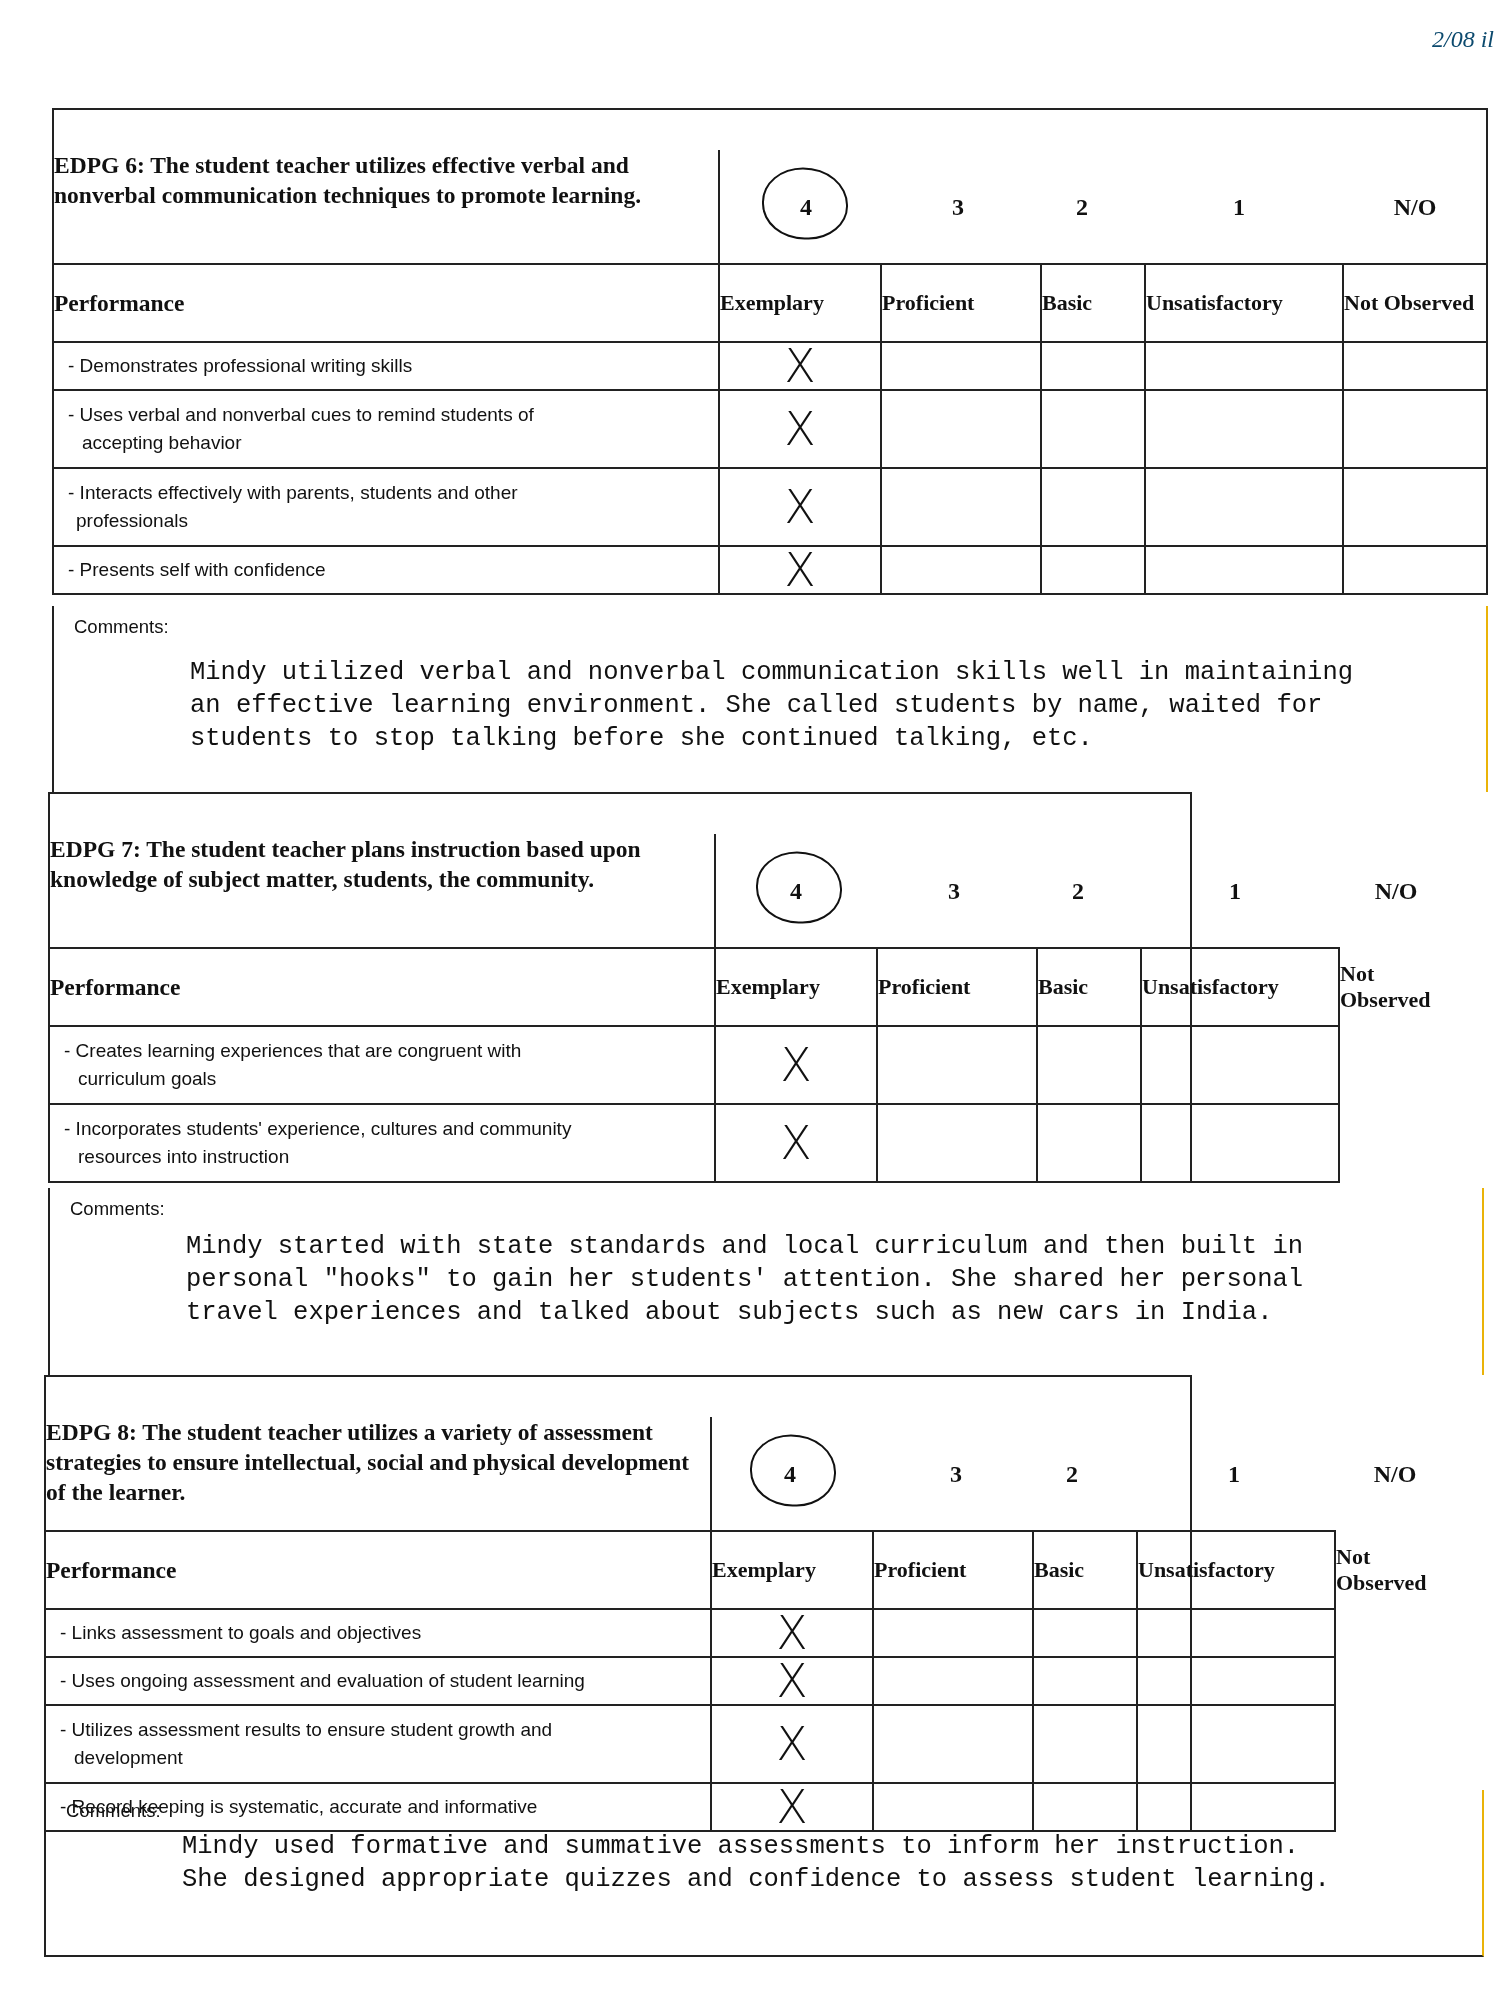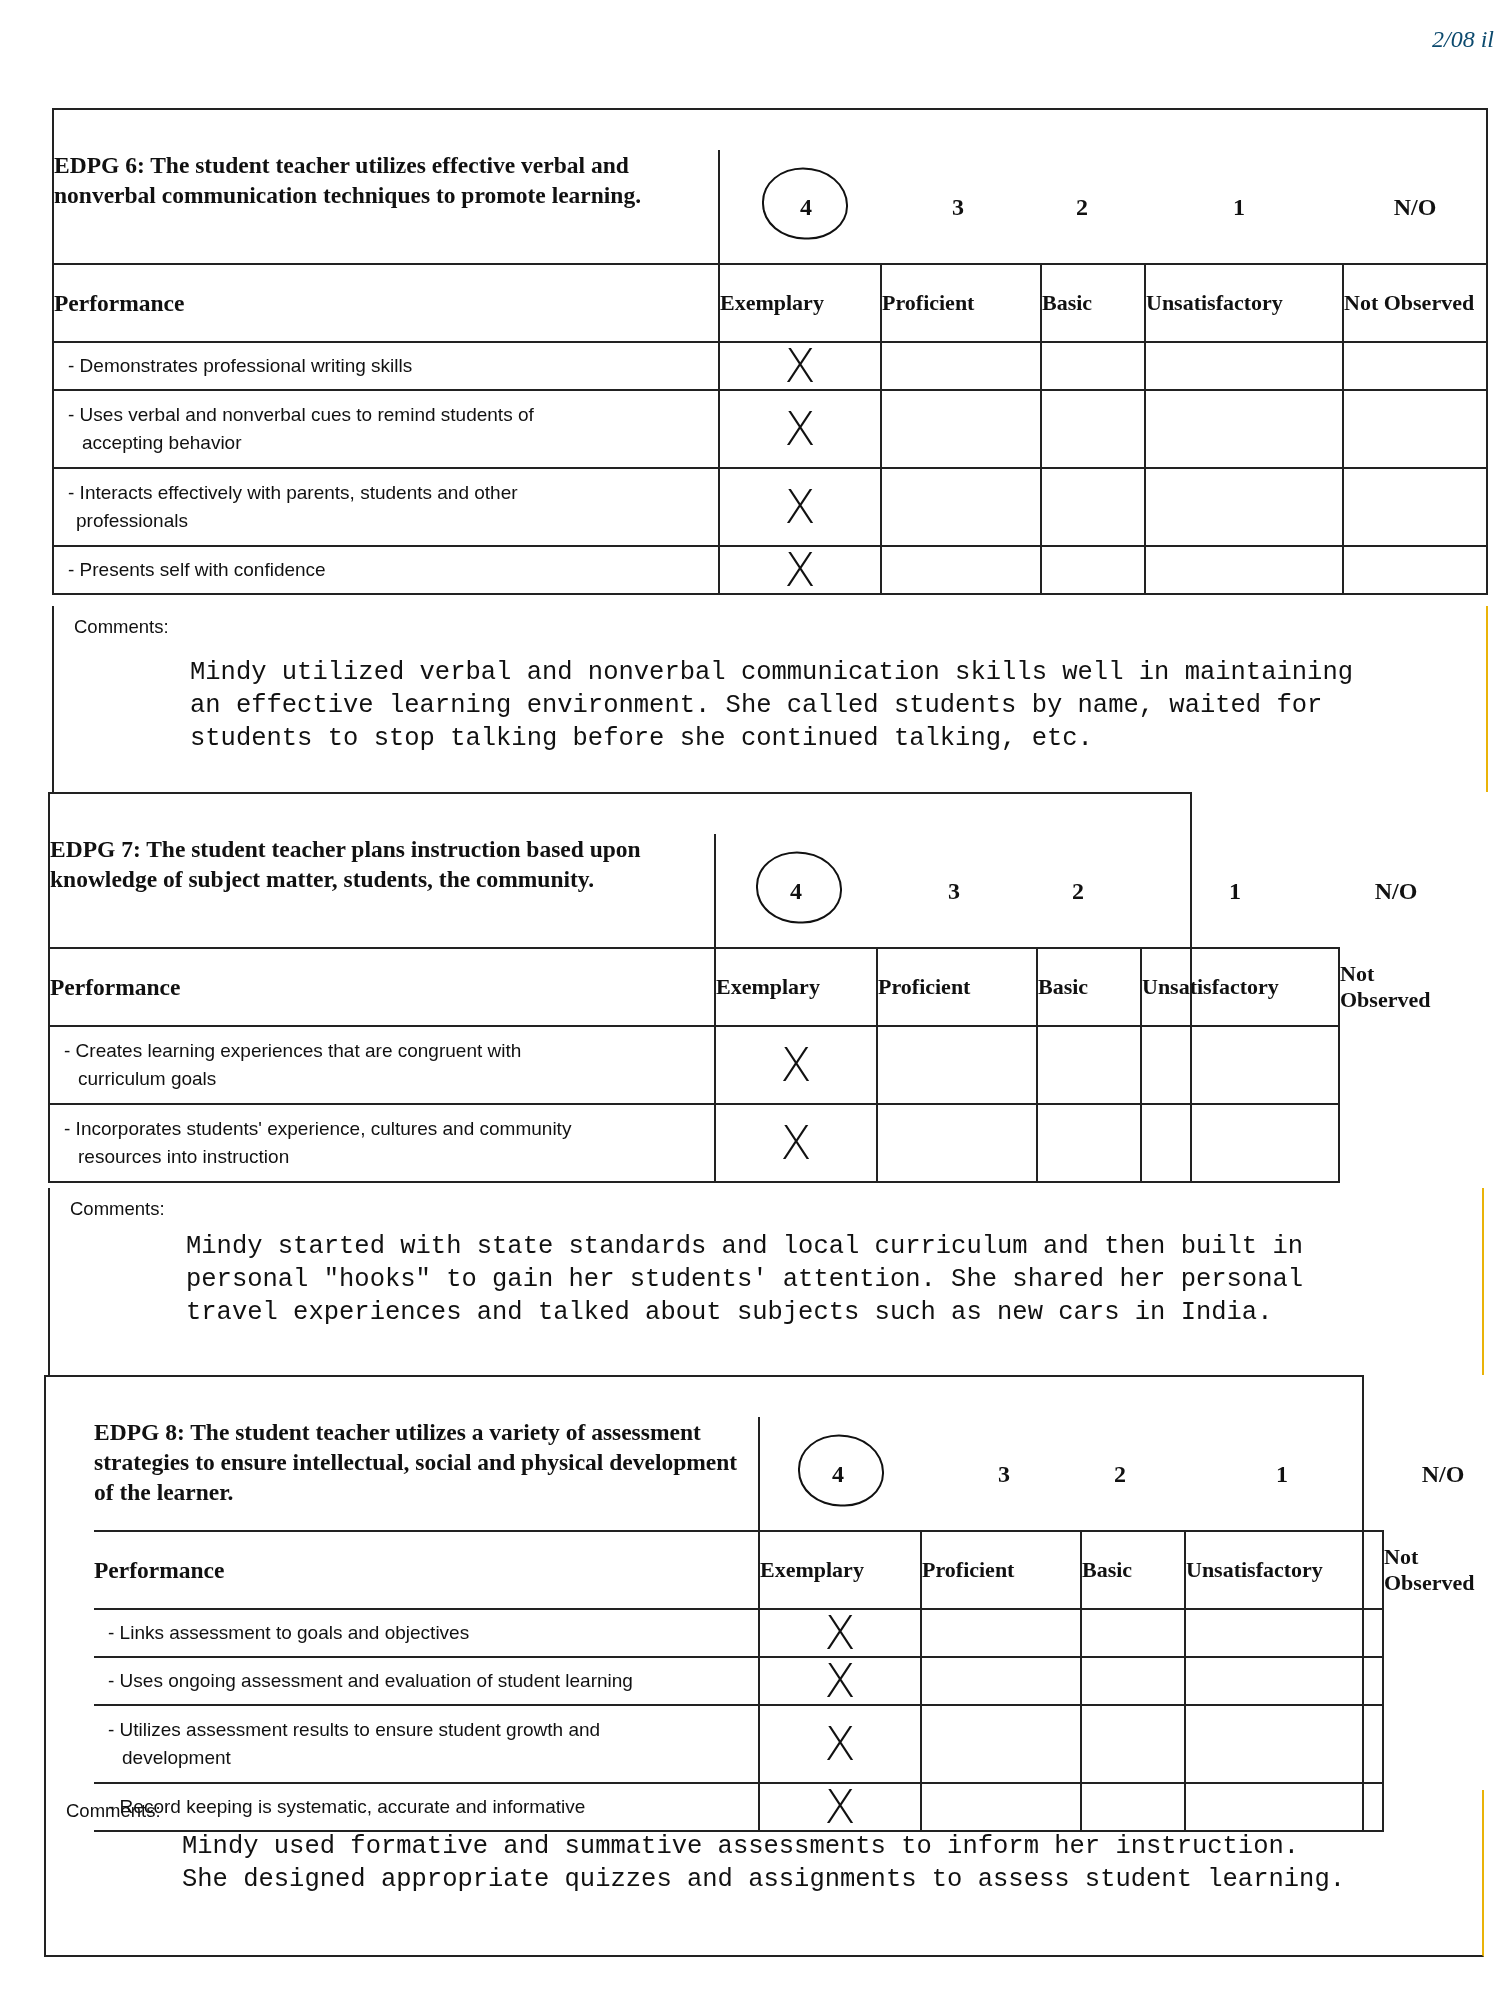--- a/index.html
+++ b/index.html
@@ -9,21 +9,21 @@
     font-family: "Liberation Serif", serif; font-style: italic; font-size: 24px; color: #0c4a6e;
   }
   .section {
     position: absolute;
     border: 2px solid #222;
     border-bottom: none;
     box-sizing: border-box;
   }
   .sec-6 { left: 52px; top: 108px; width: 1436px; }
   .sec-7 { left: 48px; top: 792px; width: 1144px; }
-  .sec-8 { left: 44px; top: 1375px; width: 1320px; padding-left: 48px; }
+  .sec-8 { left: 44px; top: 1375px; width: 1148px; }
 
   table.rubric {
     width: 100%;
     border-collapse: collapse;
     table-layout: fixed;
     margin-top: 40px;
   }
   table.rubric td, table.rubric th {
     border: 2px solid #222;
     padding: 0;
@@ -304,14 +304,14 @@
           <td></td>
           <td></td>
           <td></td>
     </tr>
   </tbody>
     </table>
 </div>
 <div class="comments cm-8">
   <div class="label">Comments:</div>
   <div class="body">Mindy used formative and summative assessments to inform her instruction.
-She designed appropriate quizzes and assignments to assess student learning.</div>
+She designed appropriate quizzes and confidence to assess student learning.</div>
 </div>
 
 </body></html>

